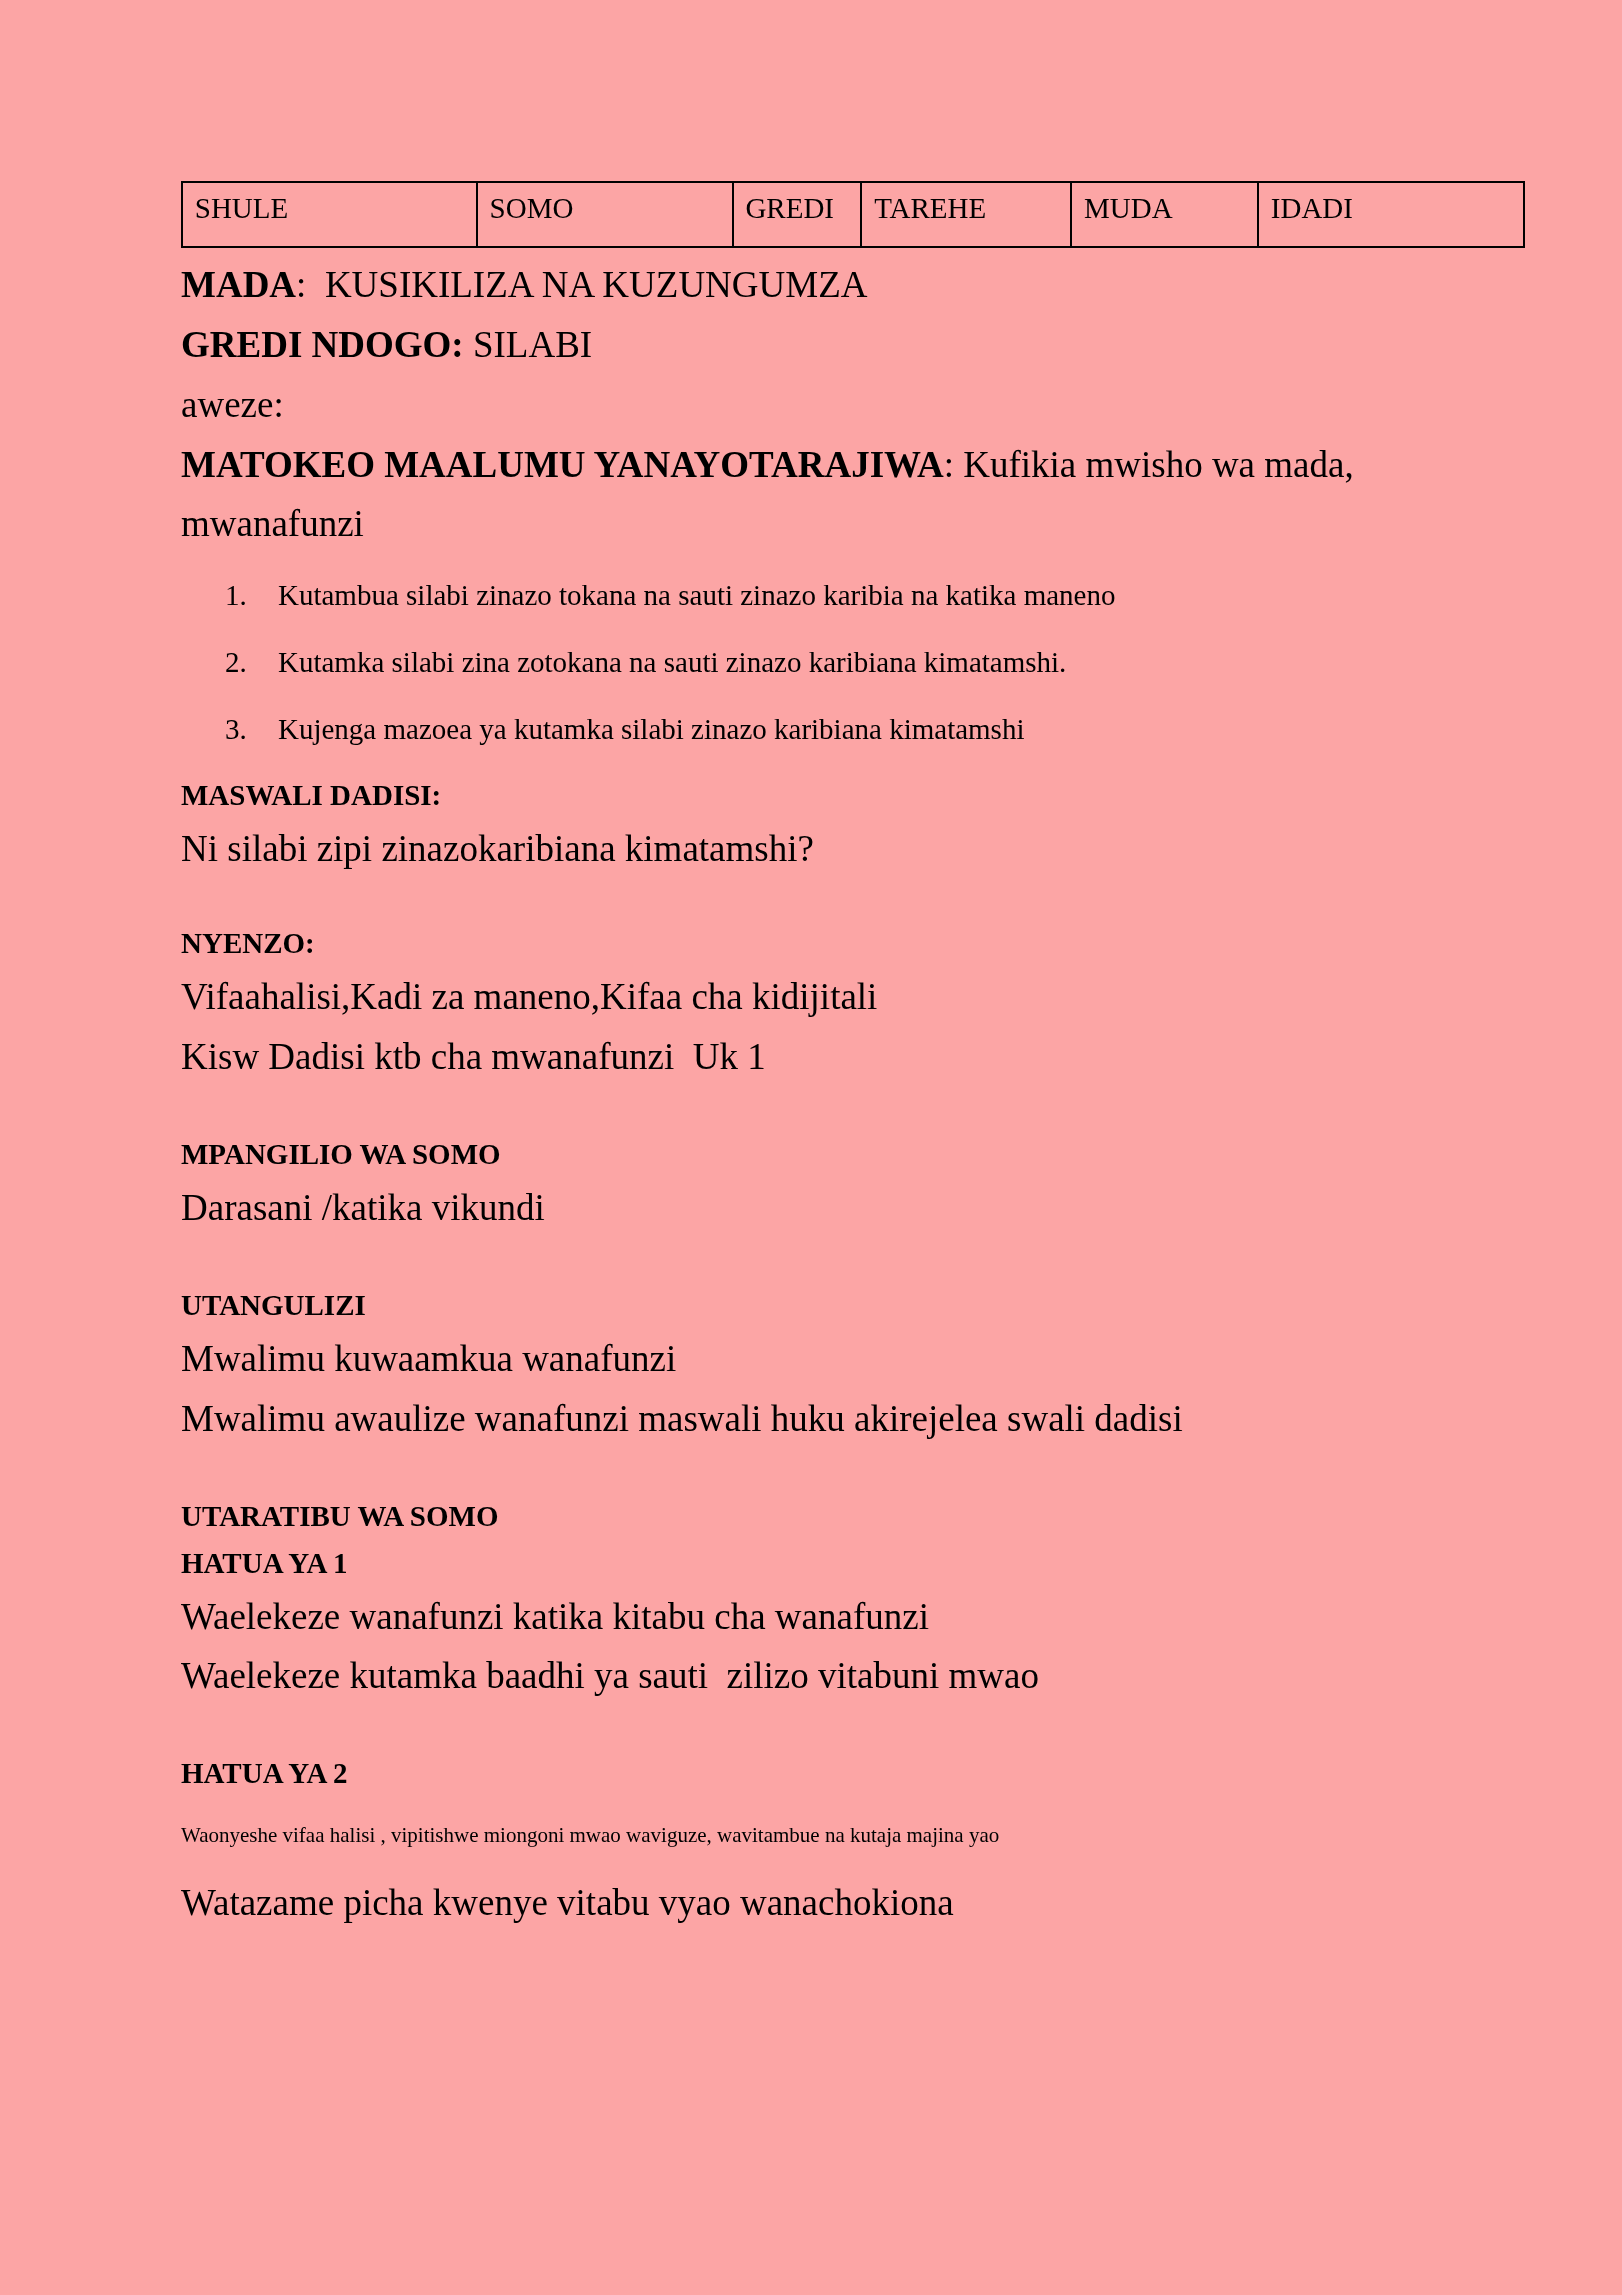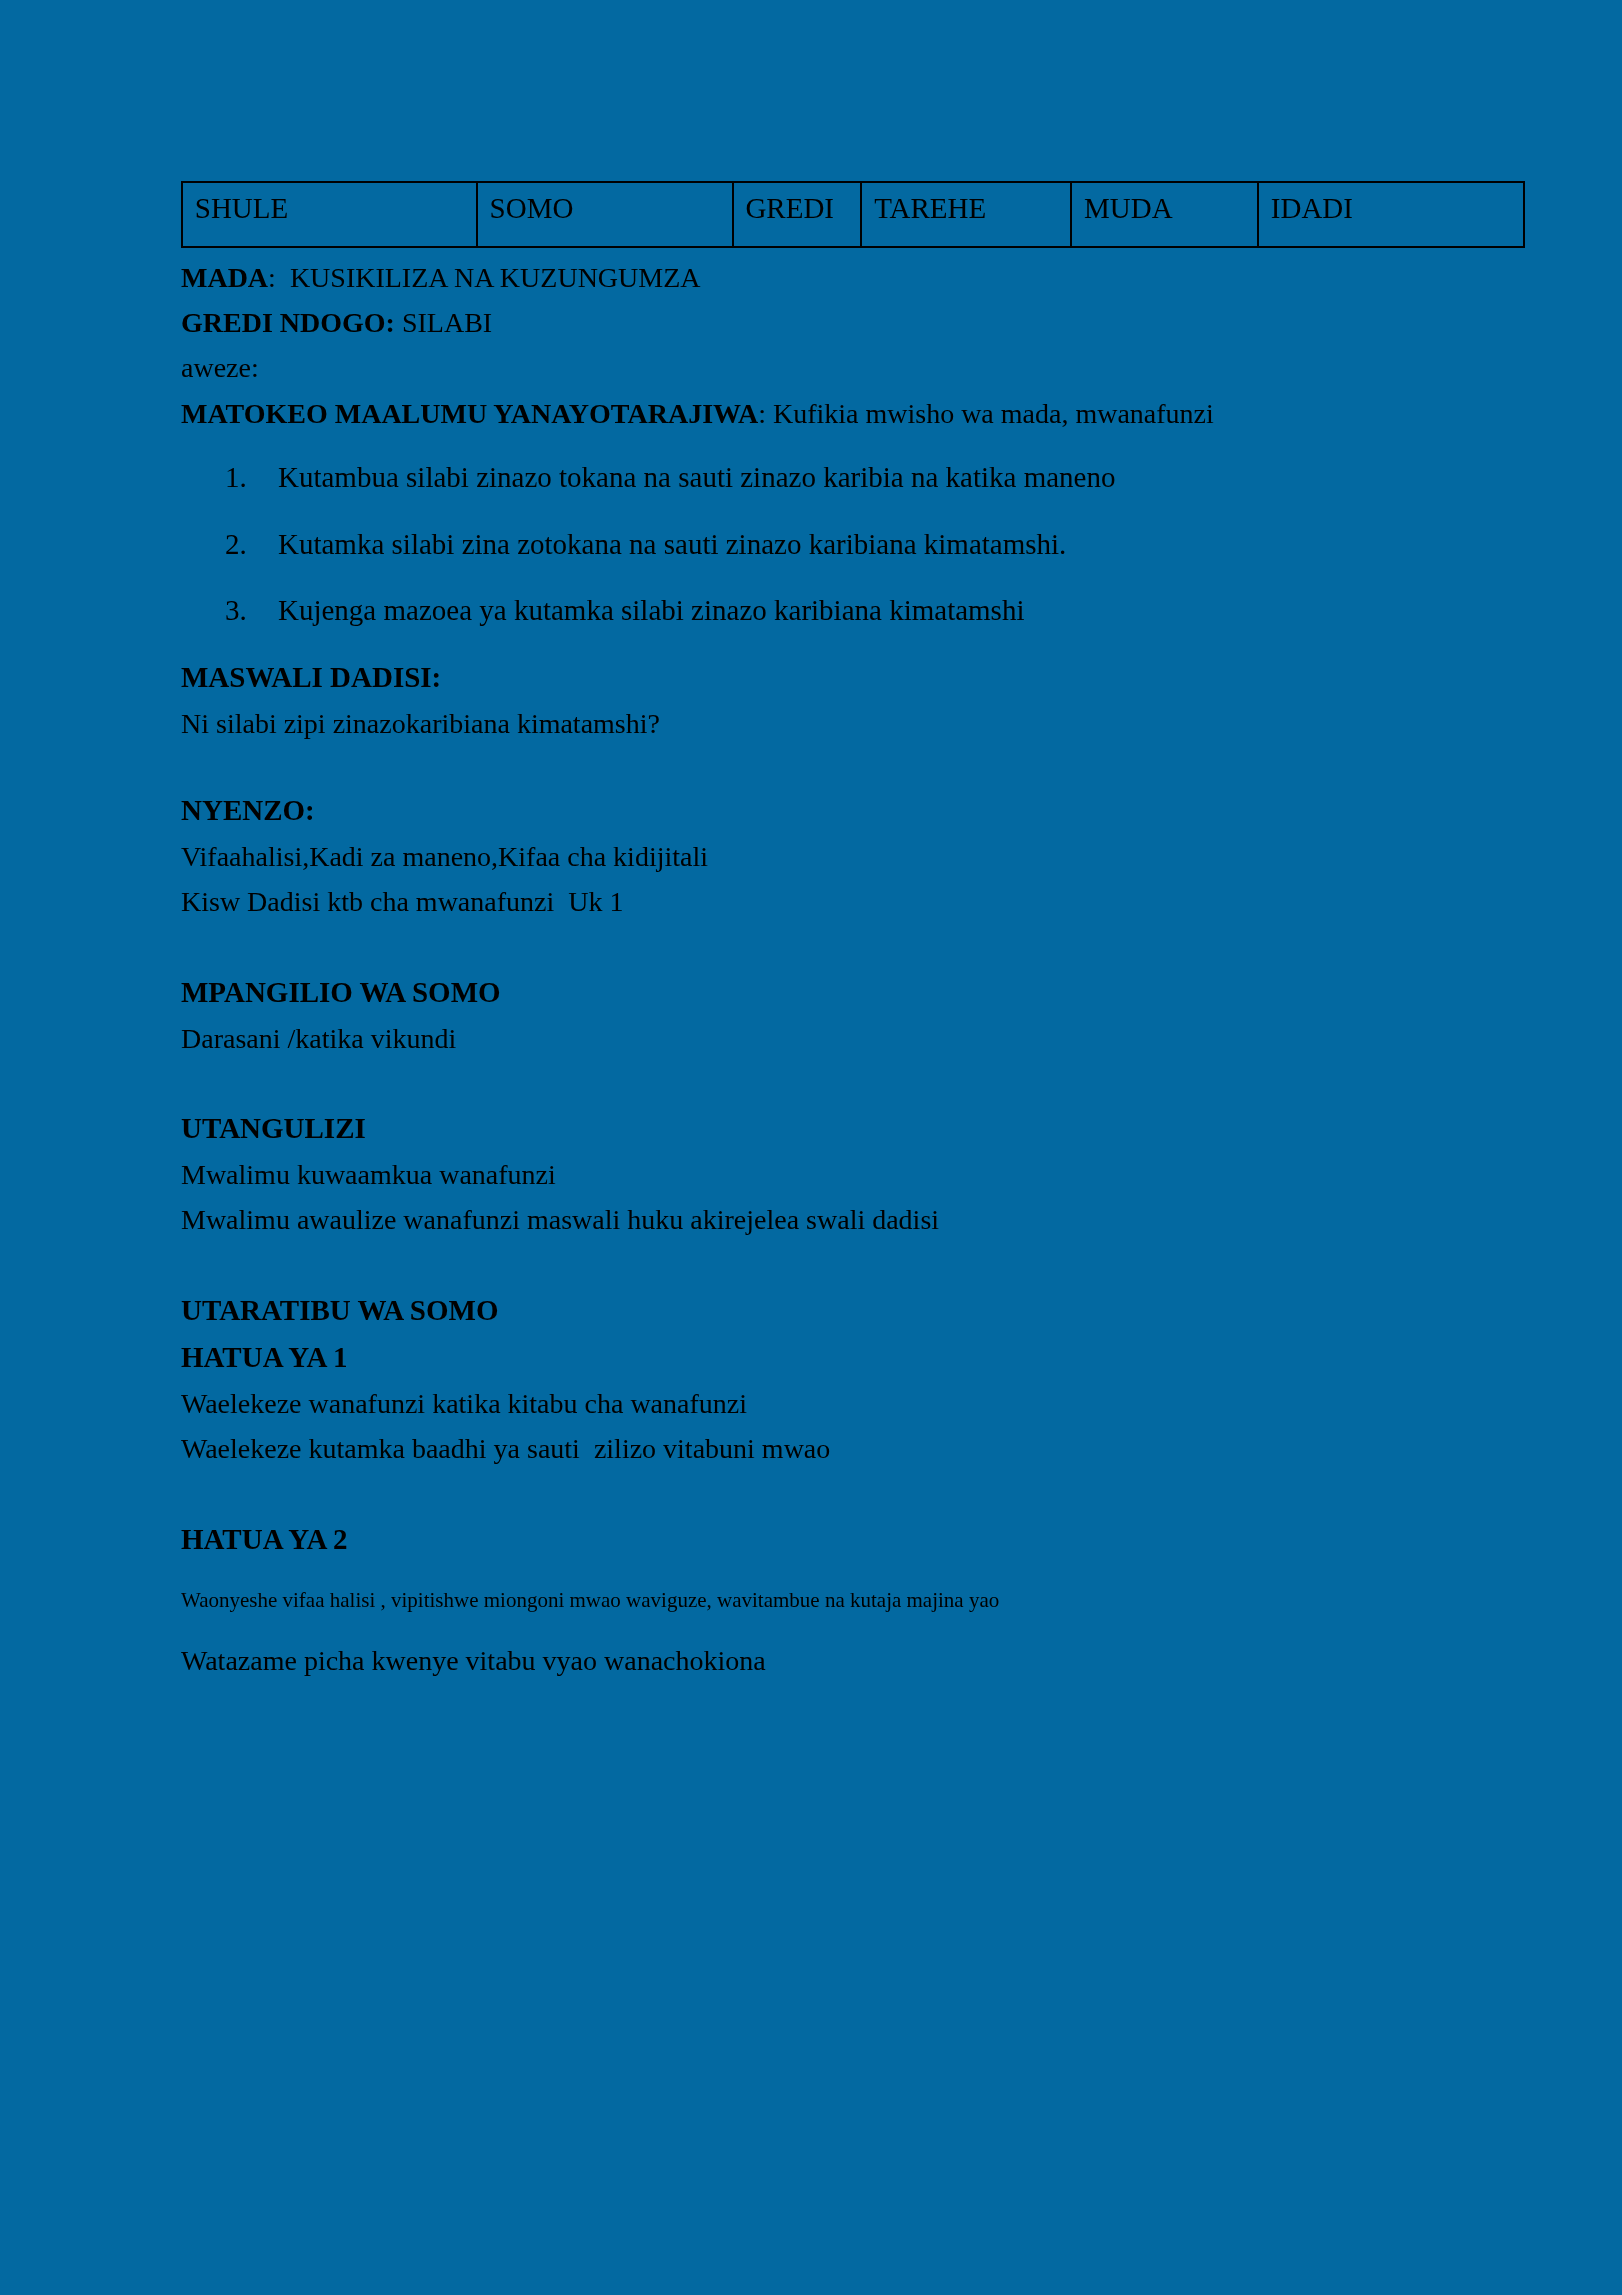--- a/index.html
+++ b/index.html
@@ -13,21 +13,21 @@
     height: 2295px;
     font-family: "Liberation Serif", "DejaVu Serif", serif;
     color: #000000;
     -webkit-font-smoothing: antialiased;
   }
 
   .page {
     position: relative;
     width: 1623px;
     height: 2295px;
-    background: #0369a1;
+    background: #fca5a5;
     box-sizing: border-box;
     padding: 181px 182px 0 181px;
   }
 
   
   .header-table {
     border-collapse: collapse;
     width: 1260px;
     table-layout: fixed;
     margin: 0 0 6.5px 0;
@@ -52,21 +52,21 @@
 
   
   .body {
     font-size: 29px;
     line-height: 1.62;
   }
 
   .line {
     margin: 0;
     padding: 0;
-    font-size: 28px;
+    font-size: 37px;
     line-height: 1.62;
     white-space: pre-wrap;
   }
 
   .bold   { font-weight: bold; }
 
   .heading {
     font-weight: bold;
     text-underline-offset: 3.3px;
     margin: 0;

